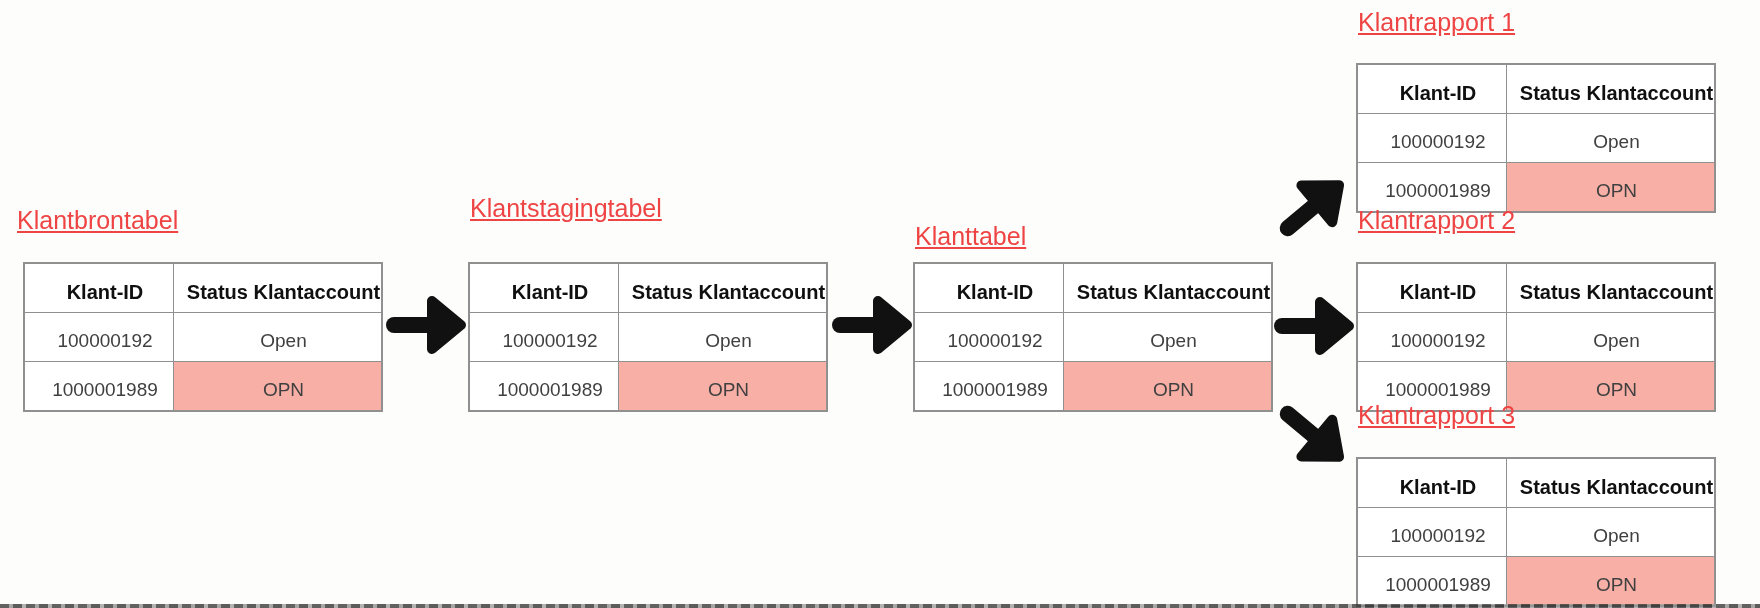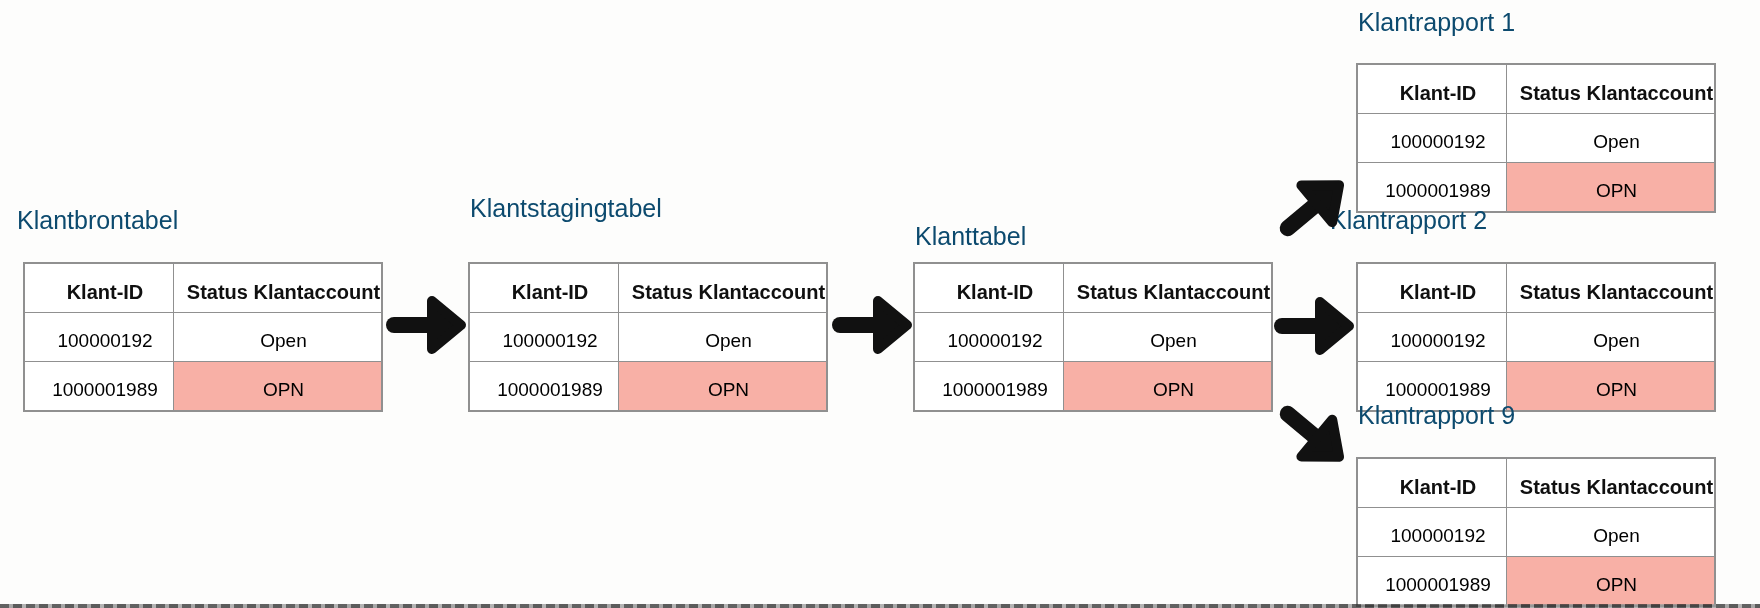--- a/index.html
+++ b/index.html
@@ -7,42 +7,43 @@
     position:relative;
     width:1760px;height:608px;
     background:#fdfdfc;
     overflow:hidden;
     font-family:"Liberation Sans", sans-serif;
   }
   .title{
     position:absolute;
     font-size:25px;
     line-height:32px;
-    color:#0c4a6e;
+    color:#ef4444;
     white-space:nowrap;
+    text-decoration:underline;
   }
   table.dt{
     position:absolute;
     width:360px;
     table-layout:fixed;
     border-collapse:collapse;
     background:#ffffff;
     border:2px solid var(--border);
   }
   .dt th,.dt td{
     border:1.5px solid var(--border);
     height:40px;
     padding:8px 0 0 12px;
     text-align:center;
     vertical-align:middle;
     white-space:nowrap;
     background:#ffffff;
   }
   .dt th{font-size:20px;font-weight:700;color:#101010}
-  .dt td{font-size:19px;color:#000000}
+  .dt td{font-size:19px;color:#404040}
   .dt .c1{width:136px}
   .hl{background:var(--hl) !important}
   svg.arrow{position:absolute;overflow:visible}
   svg.arrow line{stroke:var(--arrow);stroke-width:16;stroke-linecap:round}
   svg.arrow path{fill:var(--arrow);stroke:var(--arrow);stroke-width:10;stroke-linejoin:round;stroke-linecap:round}
   .rot-up{transform:rotate(-40deg);transform-origin:50% 50%}
   .rot-down{transform:rotate(40deg);transform-origin:50% 50%}
   .bottom-artifact{
     position:absolute;left:0;bottom:0;width:100%;height:4px;
     background:repeating-linear-gradient(90deg,
@@ -127,41 +128,41 @@
       <td>100000192</td>
       <td>Open</td>
     </tr>
     <tr>
       <td>1000001989</td>
       <td class="hl">OPN</td>
     </tr>
   </tbody>
 </table>
 
-<div class="title" style="left:1330px;top:204px">Klantrapport 2</div>
+<div class="title" style="left:1358px;top:204px">Klantrapport 2</div>
 <table class="dt" style="left:1356px;top:262px">
   <thead>
     <tr>
       <th class="c1">Klant-ID</th>
       <th>Status Klantaccount</th>
     </tr>
   </thead>
   <tbody>
     <tr>
       <td>100000192</td>
       <td>Open</td>
     </tr>
     <tr>
       <td>1000001989</td>
       <td class="hl">OPN</td>
     </tr>
   </tbody>
 </table>
 
-<div class="title" style="left:1358px;top:399px">Klantrapport 9</div>
+<div class="title" style="left:1358px;top:399px">Klantrapport 3</div>
 <table class="dt" style="left:1356px;top:457px">
   <thead>
     <tr>
       <th class="c1">Klant-ID</th>
       <th>Status Klantaccount</th>
     </tr>
   </thead>
   <tbody>
     <tr>
       <td>100000192</td>

